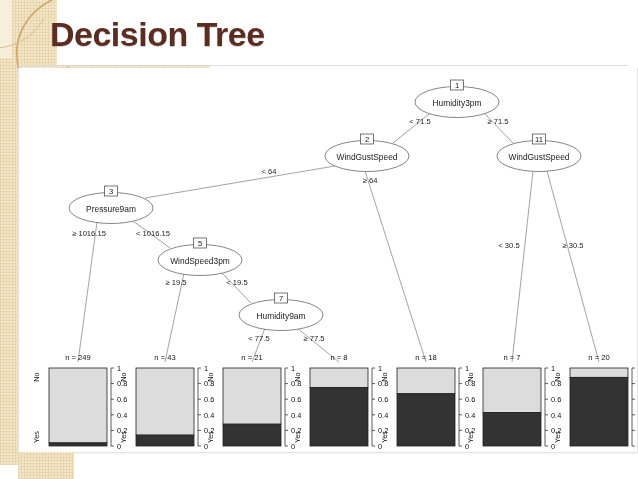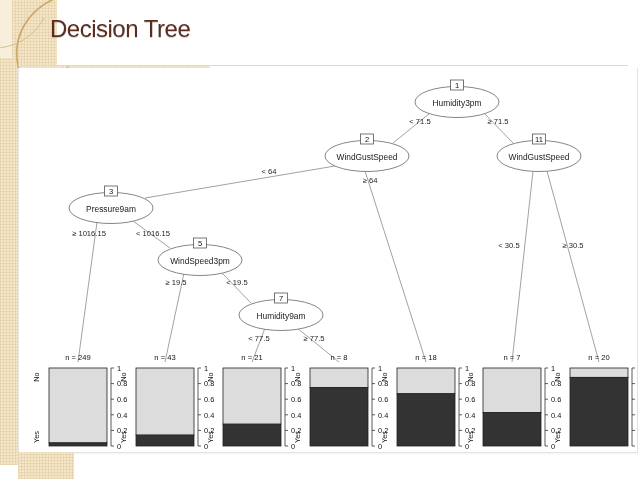--- a/index.html
+++ b/index.html
@@ -39,21 +39,21 @@
   }
 
   .title-band{
     position:absolute;left:57px;top:0;right:0;height:66px;background:#ffffff;
   }
   .title-rule{
     position:absolute;left:18px;top:65px;right:10px;height:1px;background:#d9d9d9;
   }
   .slide-title{
     position:absolute;left:50px;top:15px;
-    font-size:24px;font-weight:normal;letter-spacing:-.5px;
+    font-size:34px;font-weight:bold;letter-spacing:-.5px;
     color:#5b2d20;
     text-shadow:0 1px 0 rgba(0,0,0,.18);
     white-space:nowrap;
   }
 
   .content-panel{
     position:absolute;left:18px;top:68px;width:618px;height:384px;
     background:#ffffff;border:1px solid #e3e3e3;border-top:none;
     box-shadow:0 1px 2px rgba(0,0,0,.05);
     overflow:hidden;

